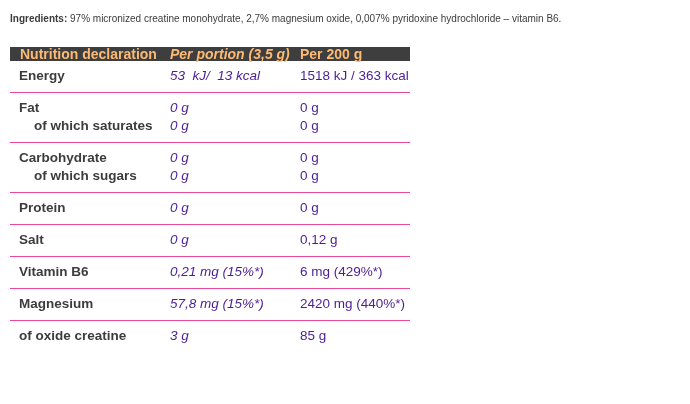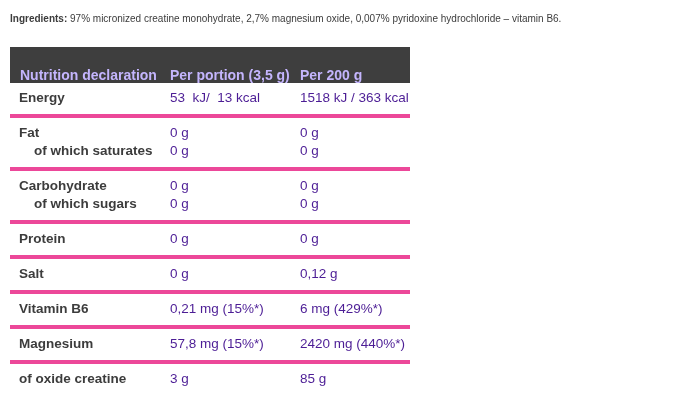--- a/index.html
+++ b/index.html
@@ -21,34 +21,34 @@
   }
   .ingredients .ing-label { font-weight: bold; }
 
   
   .ntable {
     margin-top: 19px;
     width: 400px;
   }
   .thead {
     display: flex;
-    align-items: flex-end;
-    height: 36px;
+    align-items: center;
+    height: 14px;
     background: #3e3e3e;
-    color: #c4b5fd;
+    color: #fdba74;
     font-weight: bold;
     font-size: 14px;
   }
   .c1 { width: 160px; padding-left: 9px; }
-  .c2 { width: 130px; }
+  .c2 { width: 130px; font-style: italic; }
   .c3 { flex: 1; }
   .thead .c1 { padding-left: 10px; }
 
   .group {
-    border-bottom: 4px solid #ec4899;
+    border-bottom: 1px solid #ec4899;
     padding: 6px 0 7px 0;
   }
   .group:last-child { border-bottom: none; }
   .line {
     display: flex;
     line-height: 16px;
     font-size: 13.5px;
     padding: 1px 0;
   }
   .label { font-weight: bold; color: #3c3c3c; }

